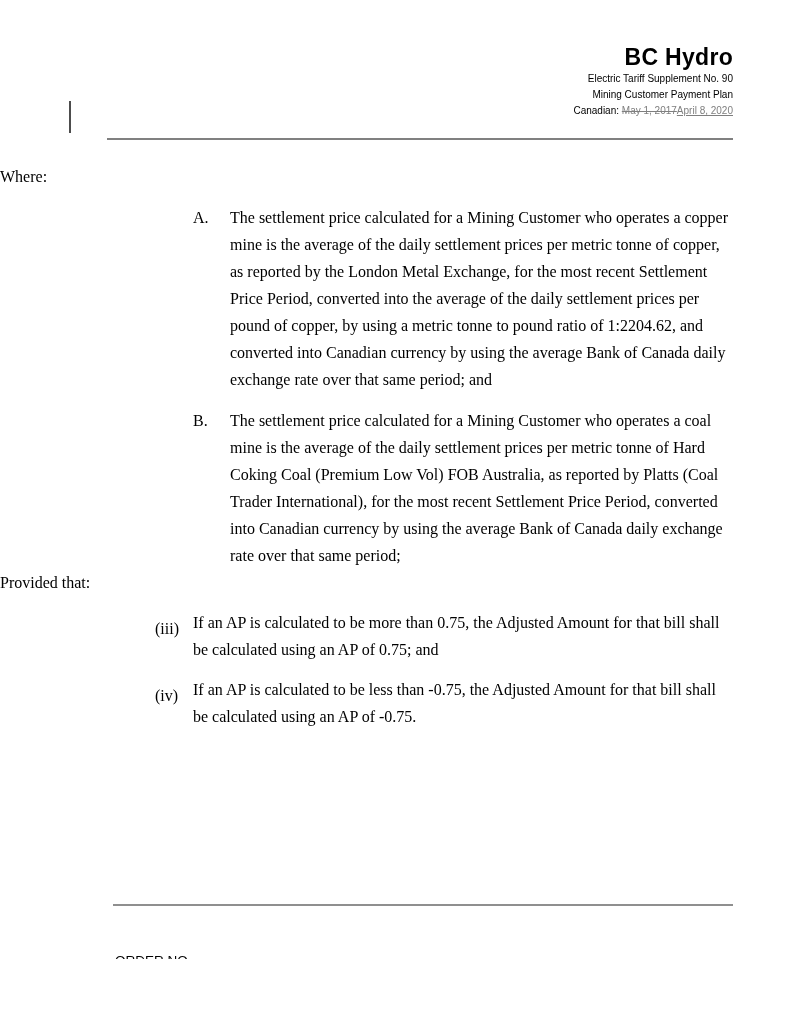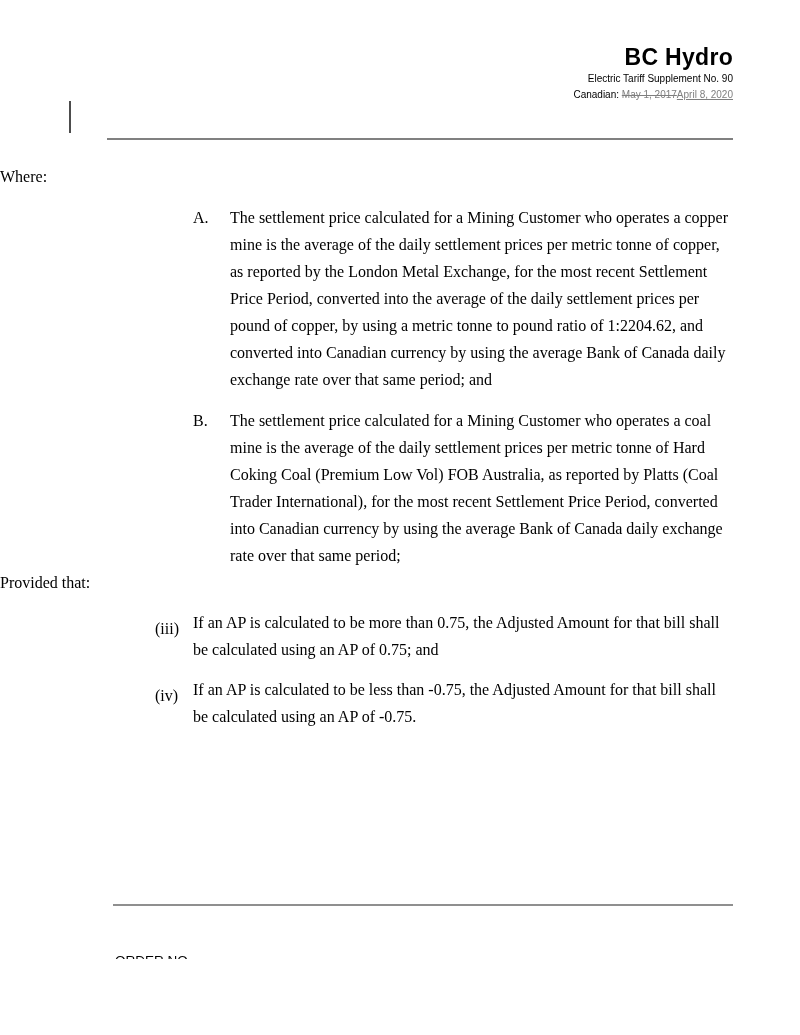--- a/index.html
+++ b/index.html
@@ -111,20 +111,21 @@
 </head>
 <body>
 
 <div class="page">
 
   <div class="change-bar"></div>
 
   <header class="doc-header">
     <div class="company">BC Hydro</div>
     <div class="h-line">Electric Tariff Supplement No. 90</div>
+    <div class="h-line">Mining Customer Payment Plan</div>
     <div class="h-line"><span>Canadian: </span><span class="rev-old">May 1, 2017</span><span class="rev-new">April 8, 2020</span></div>
   </header>
 
   <div class="header-rule"></div>
 
   <main class="doc-body">
     <p class="where">Where:</p>
 
     <div class="lettered">
       <span class="marker">A.</span>

